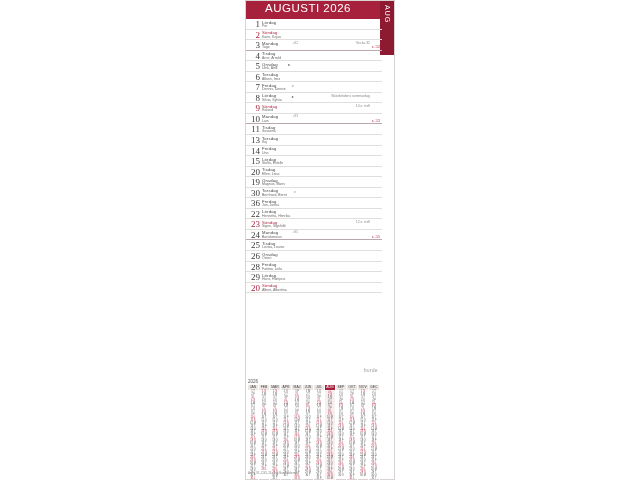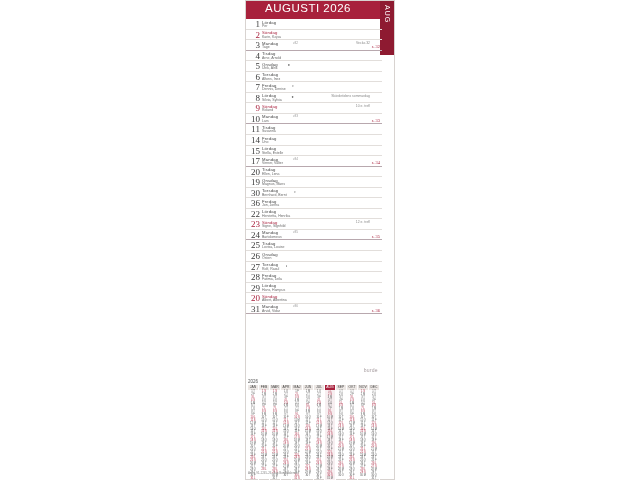--- a/index.html
+++ b/index.html
@@ -152,45 +152,45 @@
         <div class="day">
           <span class="num">11</span>
           <span class="nm">Tisdag</span>
           <span class="names">Susanna</span>
           <span class="wk"></span>
           <span class="note"></span>
           <span class="pg"></span>
           <span class="moon" style="left: 32.3px;"></span>
         </div>
         <div class="day">
+          <span class="num">13</span>
+          <span class="nm">Torsdag</span>
+          <span class="names">Kaj</span>
+          <span class="wk"></span>
+          <span class="note"></span>
+          <span class="pg"></span>
+          <span class="moon" style="left: 24.7px;"></span>
+        </div>
+        <div class="day">
           <span class="num">14</span>
           <span class="nm">Fredag</span>
           <span class="names">Uno</span>
           <span class="wk"></span>
           <span class="note"></span>
           <span class="pg"></span>
           <span class="moon" style="left: 24.7px;"></span>
         </div>
         <div class="day">
           <span class="num">15</span>
           <span class="nm">Lördag</span>
           <span class="names">Stella, Estelle</span>
           <span class="wk"></span>
           <span class="note"></span>
           <span class="pg"></span>
           <span class="moon" style="left: 47.5px;"></span>
-        </div>
-        <div class="day weekline">
-          <span class="num">17</span>
-          <span class="nm">Måndag</span>
-          <span class="names">Verner, Valter</span>
-          <span class="wk">v34</span>
-          <span class="note"></span>
-          <span class="pg">s. 34</span>
-          <span class="moon" style="left: 45.6px;"></span>
         </div>
         <div class="day">
           <span class="num">20</span>
           <span class="nm">Tisdag</span>
           <span class="names">Ellen, Lena</span>
           <span class="wk"></span>
           <span class="note"></span>
           <span class="pg"></span>
           <span class="moon" style="left: 39.9px;"></span>
         </div>
@@ -260,29 +260,20 @@
         <div class="day">
           <span class="num">26</span>
           <span class="nm">Onsdag</span>
           <span class="names">Östen</span>
           <span class="wk"></span>
           <span class="note"></span>
           <span class="pg"></span>
           <span class="moon" style="left: 28.5px;"></span>
         </div>
         <div class="day">
-          <span class="num">27</span>
-          <span class="nm">Torsdag</span>
-          <span class="names">Rolf, Raoul</span>
-          <span class="wk"></span>
-          <span class="note"></span>
-          <span class="pg"></span>
-          <span class="moon" style="left: 39.9px;">◐</span>
-        </div>
-        <div class="day">
           <span class="num">28</span>
           <span class="nm">Fredag</span>
           <span class="names">Fatima, Leila</span>
           <span class="wk"></span>
           <span class="note"></span>
           <span class="pg"></span>
           <span class="moon" style="left: 43.7px;"></span>
         </div>
         <div class="day">
           <span class="num">29</span>
@@ -294,29 +285,20 @@
           <span class="moon" style="left: 41.8px;"></span>
         </div>
         <div class="day red">
           <span class="num">20</span>
           <span class="nm">Söndag</span>
           <span class="names">Albert, Albertina</span>
           <span class="wk"></span>
           <span class="note"></span>
           <span class="pg"></span>
           <span class="moon" style="left: 51.3px;"></span>
-        </div>
-        <div class="day weekline">
-          <span class="num">31</span>
-          <span class="nm">Måndag</span>
-          <span class="names">Arvid, Vidar</span>
-          <span class="wk">v36</span>
-          <span class="note"></span>
-          <span class="pg">s. 36</span>
-          <span class="moon" style="left: 41.8px;"></span>
         </div>
       </div>
 
     <div class="brand">burde</div>
 
     <div class="year">
       <div class="yr">2026</div>
       <div class="grid" id="year-grid">
           <div class="mrow">
             <div class="mcell">

